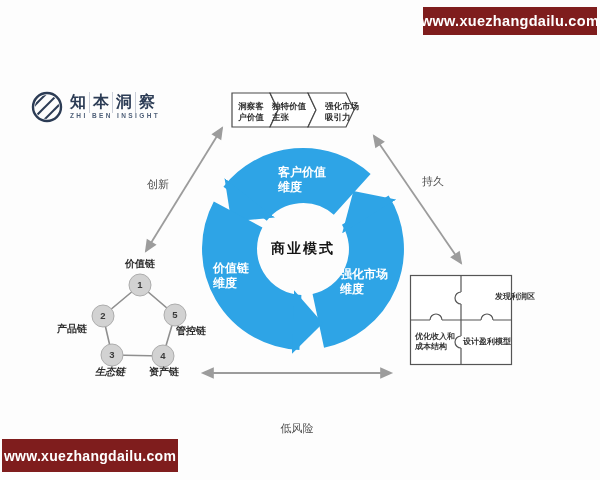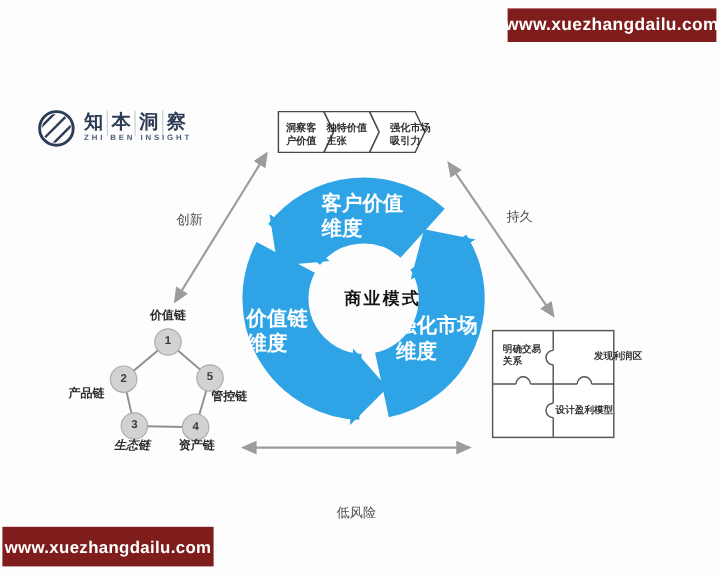--- a/index.html
+++ b/index.html
@@ -13,22 +13,22 @@
       display:flex;align-items:center;justify-content:center;letter-spacing:.3px;}
   .wm-top{left:423px;top:7px;width:174px;height:28px;font-size:14.5px;}
   .wm-bottom{left:2px;top:439px;width:176px;height:33px;font-size:14px;}
   .logo-cn{position:absolute;left:67px;top:92px;height:20px;display:flex;align-items:center;
            font-size:16px;font-weight:bold;color:#2c3c55;}
   .logo-cn span{padding:0 3px;}
   .logo-cn span + span{border-left:1px solid #c9ced8;}
   .logo-en{position:absolute;left:70px;top:112px;font-size:6.5px;letter-spacing:2.4px;
            color:#4e5f78;font-weight:bold;}
   .step-lbl{width:40px;height:31px;top:96px;font-size:8.5px;font-weight:600;color:#2f2f2f;}
-  .cyc-lbl{color:#ffffff;font-weight:bold;font-size:17px;}
-  .center-lbl{left:269px;top:240px;width:100px;height:18px;font-size:14px;font-weight:bold;
+  .cyc-lbl{color:#ffffff;font-weight:bold;font-size:12px;}
+  .center-lbl{left:253px;top:240px;width:100px;height:18px;font-size:14px;font-weight:bold;
               color:#141414;letter-spacing:2px;}
   .edge-lbl{font-size:11px;color:#4f4f4f;font-weight:400;}
   .pent-num{width:22px;height:22px;font-size:9.5px;font-weight:bold;color:#3a3a3a;}
   .pent-lbl{width:48px;height:12px;font-size:10px;font-weight:bold;color:#2b2b2b;}
   .puz-lbl{font-size:8px;font-weight:600;color:#333;}
 </style>
 </head>
 <body>
 
 <div class="stage">
@@ -128,18 +128,18 @@
   <div class="lbl pent-num" style="left:101px;top:344px;">3</div>
   <div class="lbl pent-num" style="left:152px;top:345px;">4</div>
   <div class="lbl pent-num" style="left:164px;top:304px;">5</div>
 
   <div class="lbl pent-lbl" style="left:116px;top:258px;">价值链</div>
   <div class="lbl pent-lbl" style="left:48px;top:323px;">产品链</div>
   <div class="lbl pent-lbl" style="left:86px;top:366px;font-style:italic;">生态链</div>
   <div class="lbl pent-lbl" style="left:140px;top:366px;">资产链</div>
   <div class="lbl pent-lbl" style="left:167px;top:325px;">管控链</div>
 
-  <div class="lbl puz-lbl" style="left:412px;top:282px;width:46px;height:28px;">明确交易
-关系</div>
   <div class="lbl puz-lbl" style="left:464px;top:290px;width:46px;height:14px;margin-left:28px;">发现利润区</div>
+  <div class="lbl puz-lbl" style="left:411px;top:328px;width:48px;height:28px;">优化收入和
+成本结构</div>
   <div class="lbl puz-lbl" style="left:462px;top:335px;width:50px;height:14px;">设计盈利模型</div>
 
 </div>
 
 </body></html>

